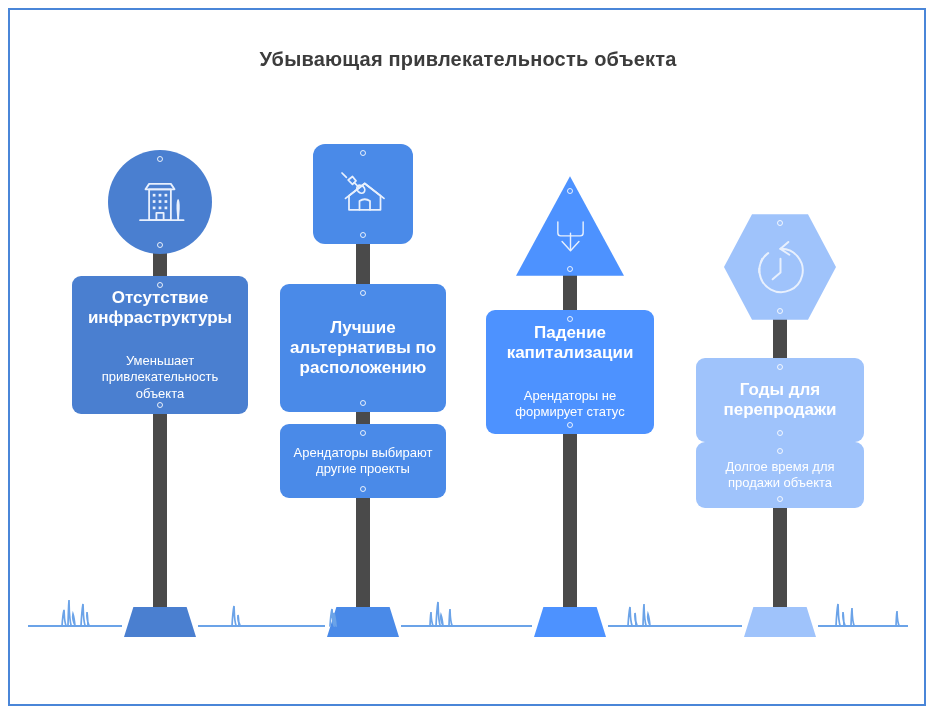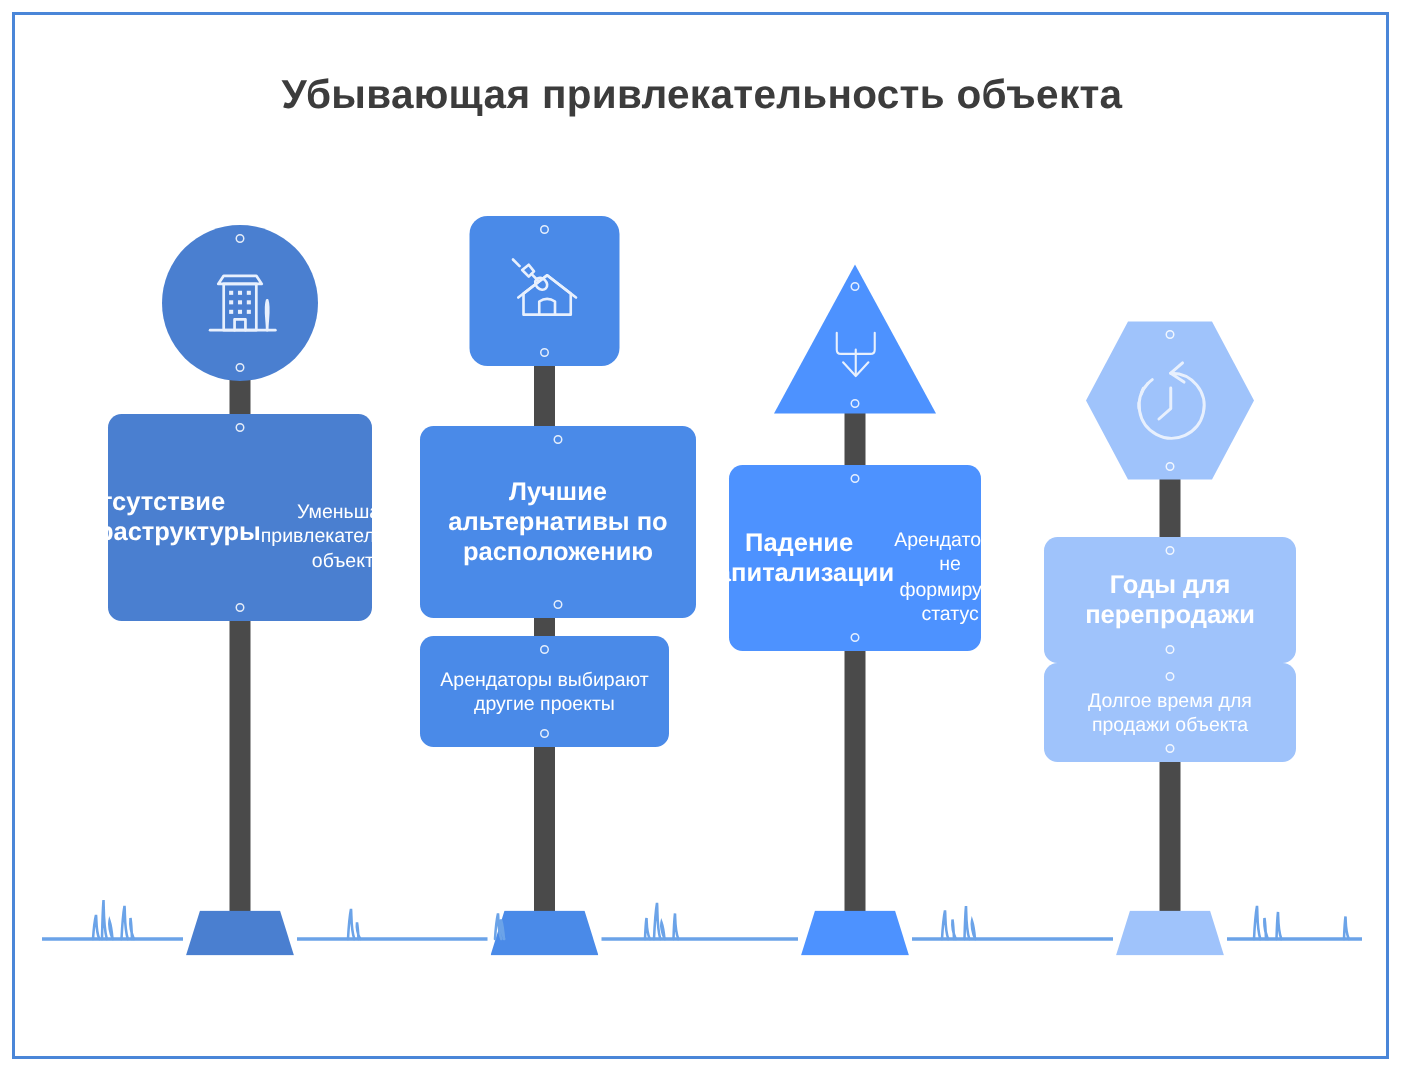--- a/index.html
+++ b/index.html
@@ -26,21 +26,21 @@
     border: 2px solid #4a86d8;
     box-sizing: border-box;
     pointer-events: none;
   }
   #title {
     position: absolute;
     left: 0;
     top: 48px;
     width: 936px;
     text-align: center;
-    font-size: 27px;
+    font-size: 20px;
     font-weight: bold;
     color: #3c3c3c;
     letter-spacing: 0.2px;
   }
 
   
   #scene {
     position: absolute;
     left: 0;
     top: 0;
@@ -63,20 +63,21 @@
   }
 
   .panel {
     position: absolute;
     left: 50%;
     border-radius: 9px;
     box-sizing: border-box;
     color: #ffffff;
     text-align: center;
     display: flex;
+    flex-direction: column;
     justify-content: center;
     align-items: center;
     padding: 10px 8px;
   }
   .panel .ttl {
     font-weight: bold;
     font-size: 17px;
     line-height: 1.17;
   }
   .panel .bdy {
@@ -190,21 +191,21 @@
         <path d="M8 8 L13 13"></path>
         <path d="M15 16 L20 12 L24 17 L20 21 Z"></path>
         <path d="M22 19 L27 24"></path>
         <ellipse cx="29.5" cy="26.5" rx="5" ry="4" transform="rotate(45 29.5 26.5)"></ellipse>
       </g>
             </svg>
           </div>
           <div class="bolt t"></div>
           <div class="bolt b"></div>
         </div>
-        <div class="panel" style="top: 284px; width: 184px; height: 128px; margin-left: -83px; background: rgb(74, 138, 232);">
+        <div class="panel" style="top: 284px; width: 166px; height: 128px; margin-left: -83px; background: rgb(74, 138, 232);">
           <div class="ttl">Лучшие альтернативы по расположению</div>
           <div class="bolt t"></div>
           <div class="bolt b"></div>
         </div>
         <div class="panel" style="top: 424px; width: 166px; height: 74px; margin-left: -83px; background: rgb(74, 138, 232);">
           <div class="bdy">Арендаторы выбирают другие проекты</div>
           <div class="bolt t"></div>
           <div class="bolt b"></div>
         </div>
         <div class="base" style="top: 607px; background: rgb(74, 138, 232);"></div>

